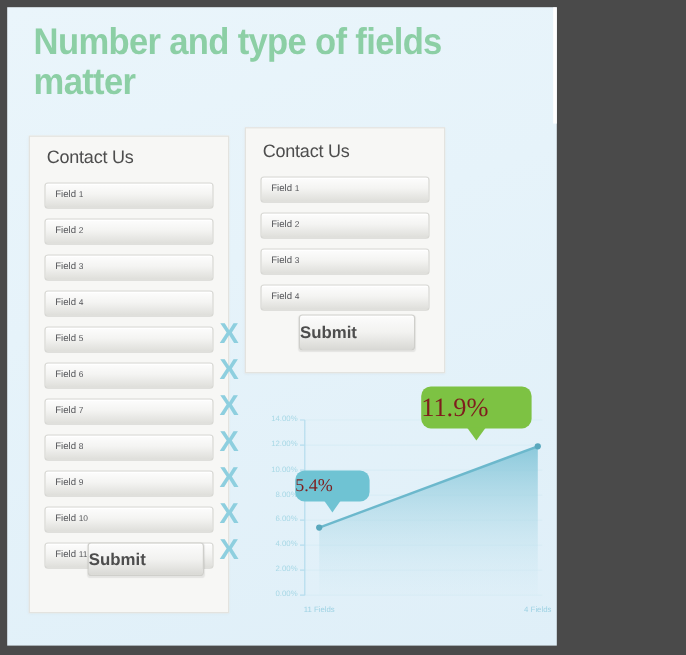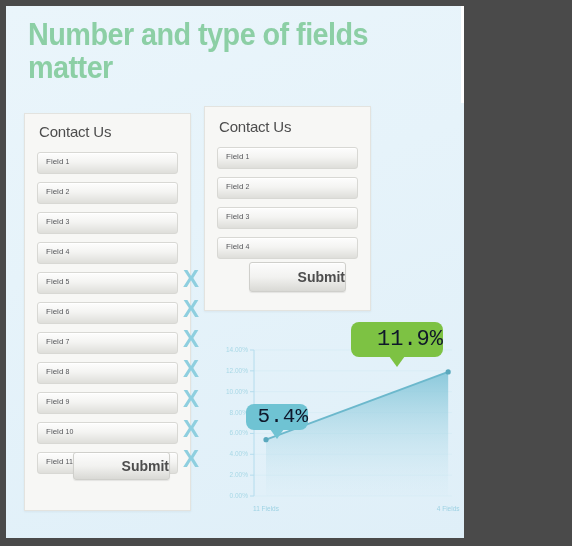--- a/index.html
+++ b/index.html
@@ -64,21 +64,21 @@
     font-family:"Liberation Sans", sans-serif;
     line-height:24px;
   }
 
   .submit{
     position:absolute;
     border:1px solid #cfcfcb;border-radius:3px;
     background:linear-gradient(to bottom,#fcfcfc 0%,#f2f2f0 50%,#d9d9d5 100%);
     box-shadow:inset 0 1px 0 #fff,0 1px 1px rgba(0,0,0,.08);
     font-size:14px;font-weight:bold;color:#4d4d4d;
-    text-align:right;line-height:26px;
+    text-align:left;line-height:26px;
   }
   #submit-left{left:48px;top:338px;width:95px;height:26px;}
   #submit-right{left:44px;top:155px;width:95px;height:28px;line-height:28px;}
 
   
   .desc{
     position:absolute;left:381px;top:110px;width:175px;
     font-size:14px;line-height:23px;color:#bfe0ee;
     font-family:"Liberation Sans", sans-serif;
   }
@@ -87,36 +87,36 @@
   #chart{position:absolute;left:200px;top:330px;width:250px;height:180px;}
   .ytick{
     position:absolute;right:0;width:44px;text-align:right;
     font-size:6.5px;color:#a8d8e6;
   }
   .xtick{
     position:absolute;font-size:6.5px;color:#9ed2e3;
     text-align:center;width:60px;
   }
   .bubble{
-    position:absolute;border-radius:8px;color:#0f172a;
-    text-align:right;font-family:Liberation Mono, monospace;
+    position:absolute;border-radius:8px;color:#7f1d1d;
+    text-align:left;font-family:Liberation Serif, serif;
   }
   .bubble .tail{
     position:absolute;left:50%;margin-left:-8px;bottom:-10px;
     width:0;height:0;border-left:8px solid transparent;
     border-right:8px solid transparent;
   }
   #bubble-green{
     left:345px;top:316px;width:92px;height:35px;
     background:#7dc243;font-size:22px;line-height:35px;
   }
   #bubble-green .tail{border-top:11px solid #7dc243;}
   #bubble-blue{
-    left:240px;top:398px;width:62px;height:26px;
-    background:#6fc3d3;font-size:21px;line-height:26px;
+    left:240px;top:386px;width:62px;height:26px;
+    background:#6fc3d3;font-size:15px;line-height:26px;
   }
   #bubble-blue .tail{border-top:10px solid #6fc3d3;bottom:-9px;
     border-left:7px solid transparent;border-right:7px solid transparent;margin-left:-7px;}
 
   
   .brace{
     position:absolute;left:462px;top:388px;
     font-size:74px;line-height:74px;color:#c8e4f2;
     font-family:"Liberation Serif", serif;font-weight:bold;
   }

